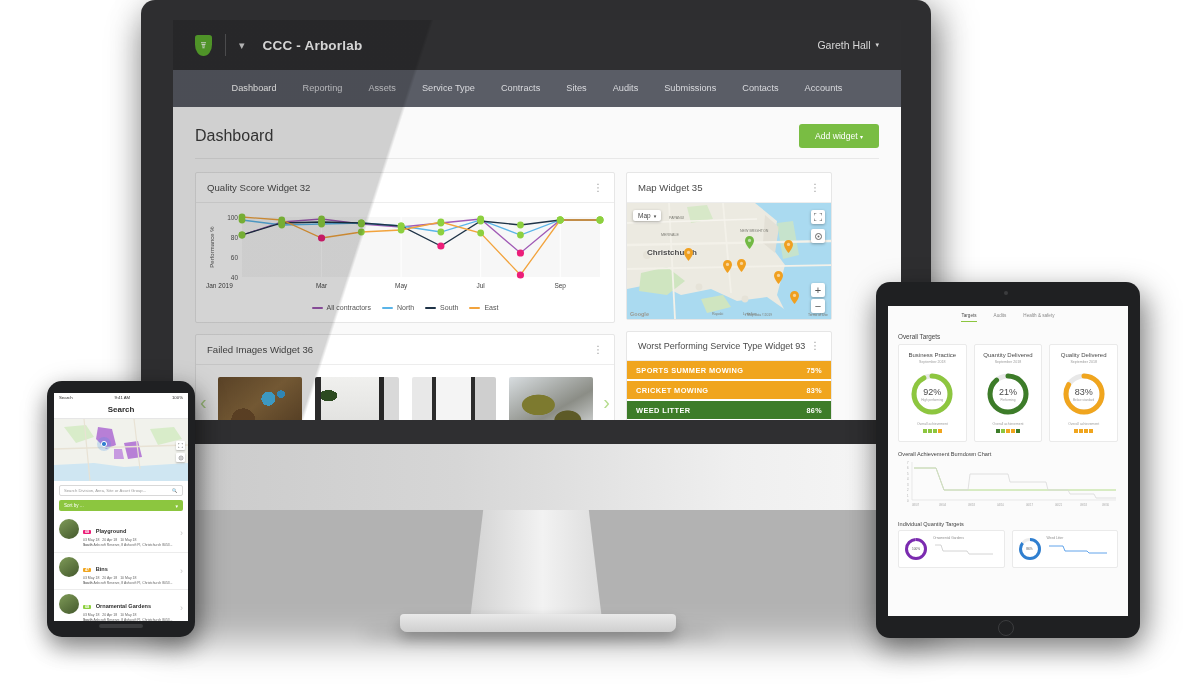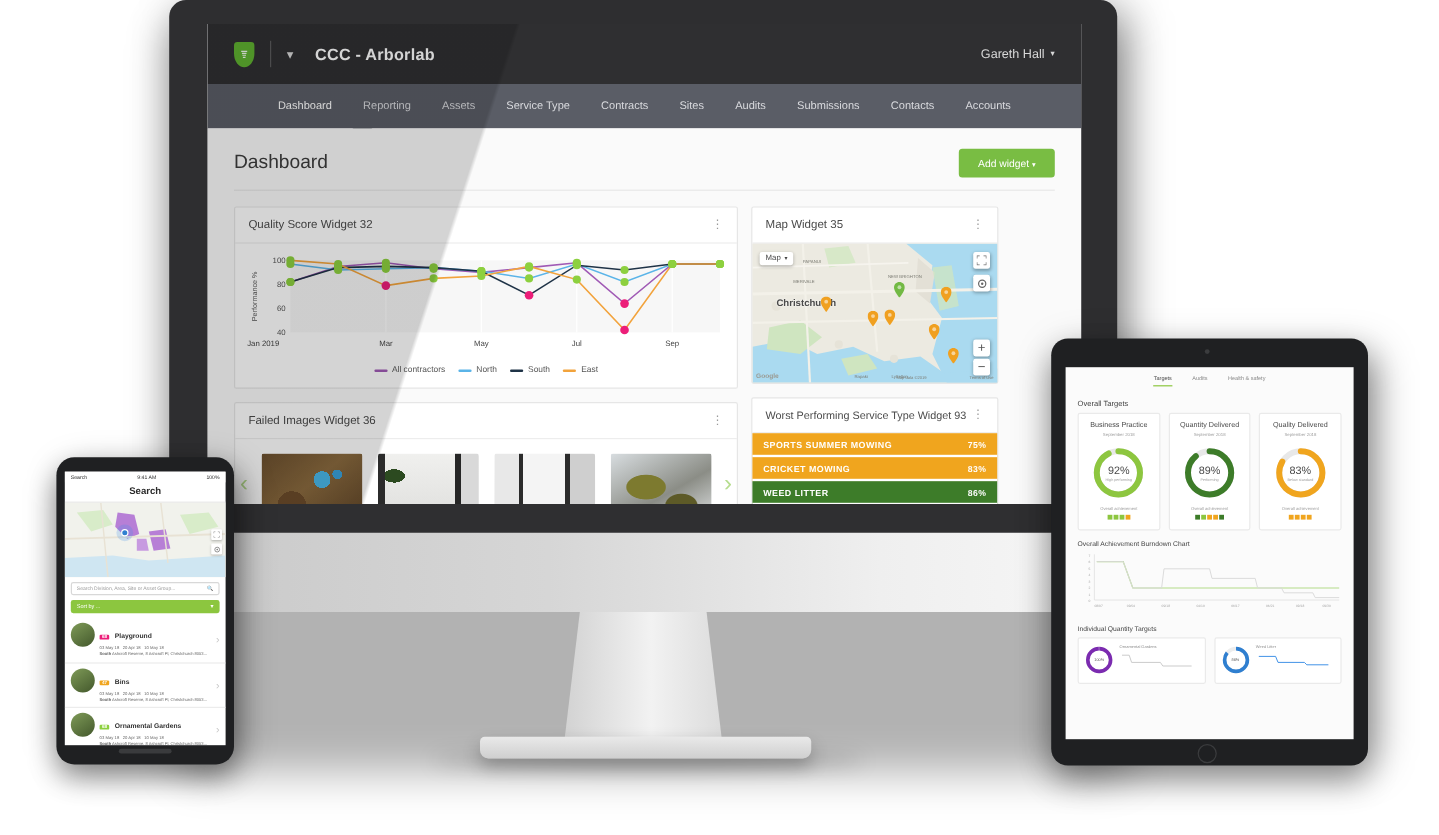--- a/index.html
+++ b/index.html
@@ -595,21 +595,21 @@
 
       <div class="tb-card">
         <div class="tb-ct">Quantity Delivered</div>
         <div class="tb-cs">September 2018</div>
         <div class="tb-ring">
           <svg width="46" height="46" viewBox="0 0 46 46">
             <circle cx="23" cy="23" r="18" fill="none" stroke="#e8e8e8" stroke-width="5"></circle>
             <circle cx="23" cy="23" r="18" fill="none" stroke="#3d7c29" stroke-width="5" stroke-dasharray="100 13" stroke-linecap="round" transform="rotate(-90 23 23)"></circle>
           </svg>
           <div class="tb-pct">
-            <div class="tb-pctn">89%</div>
+            <div class="tb-pctn">21%</div>
             <div class="tb-pcts">Performing</div>
           </div>
         </div>
         <div class="tb-oa">Overall achievement</div>
         <div class="tb-dots">
           <i style="background:#3d7c29"></i>
             <i style="background:#8dc63f"></i>
             <i style="background:#f0a51e"></i>
             <i style="background:#f0a51e"></i>
             <i style="background:#3d7c29"></i>

